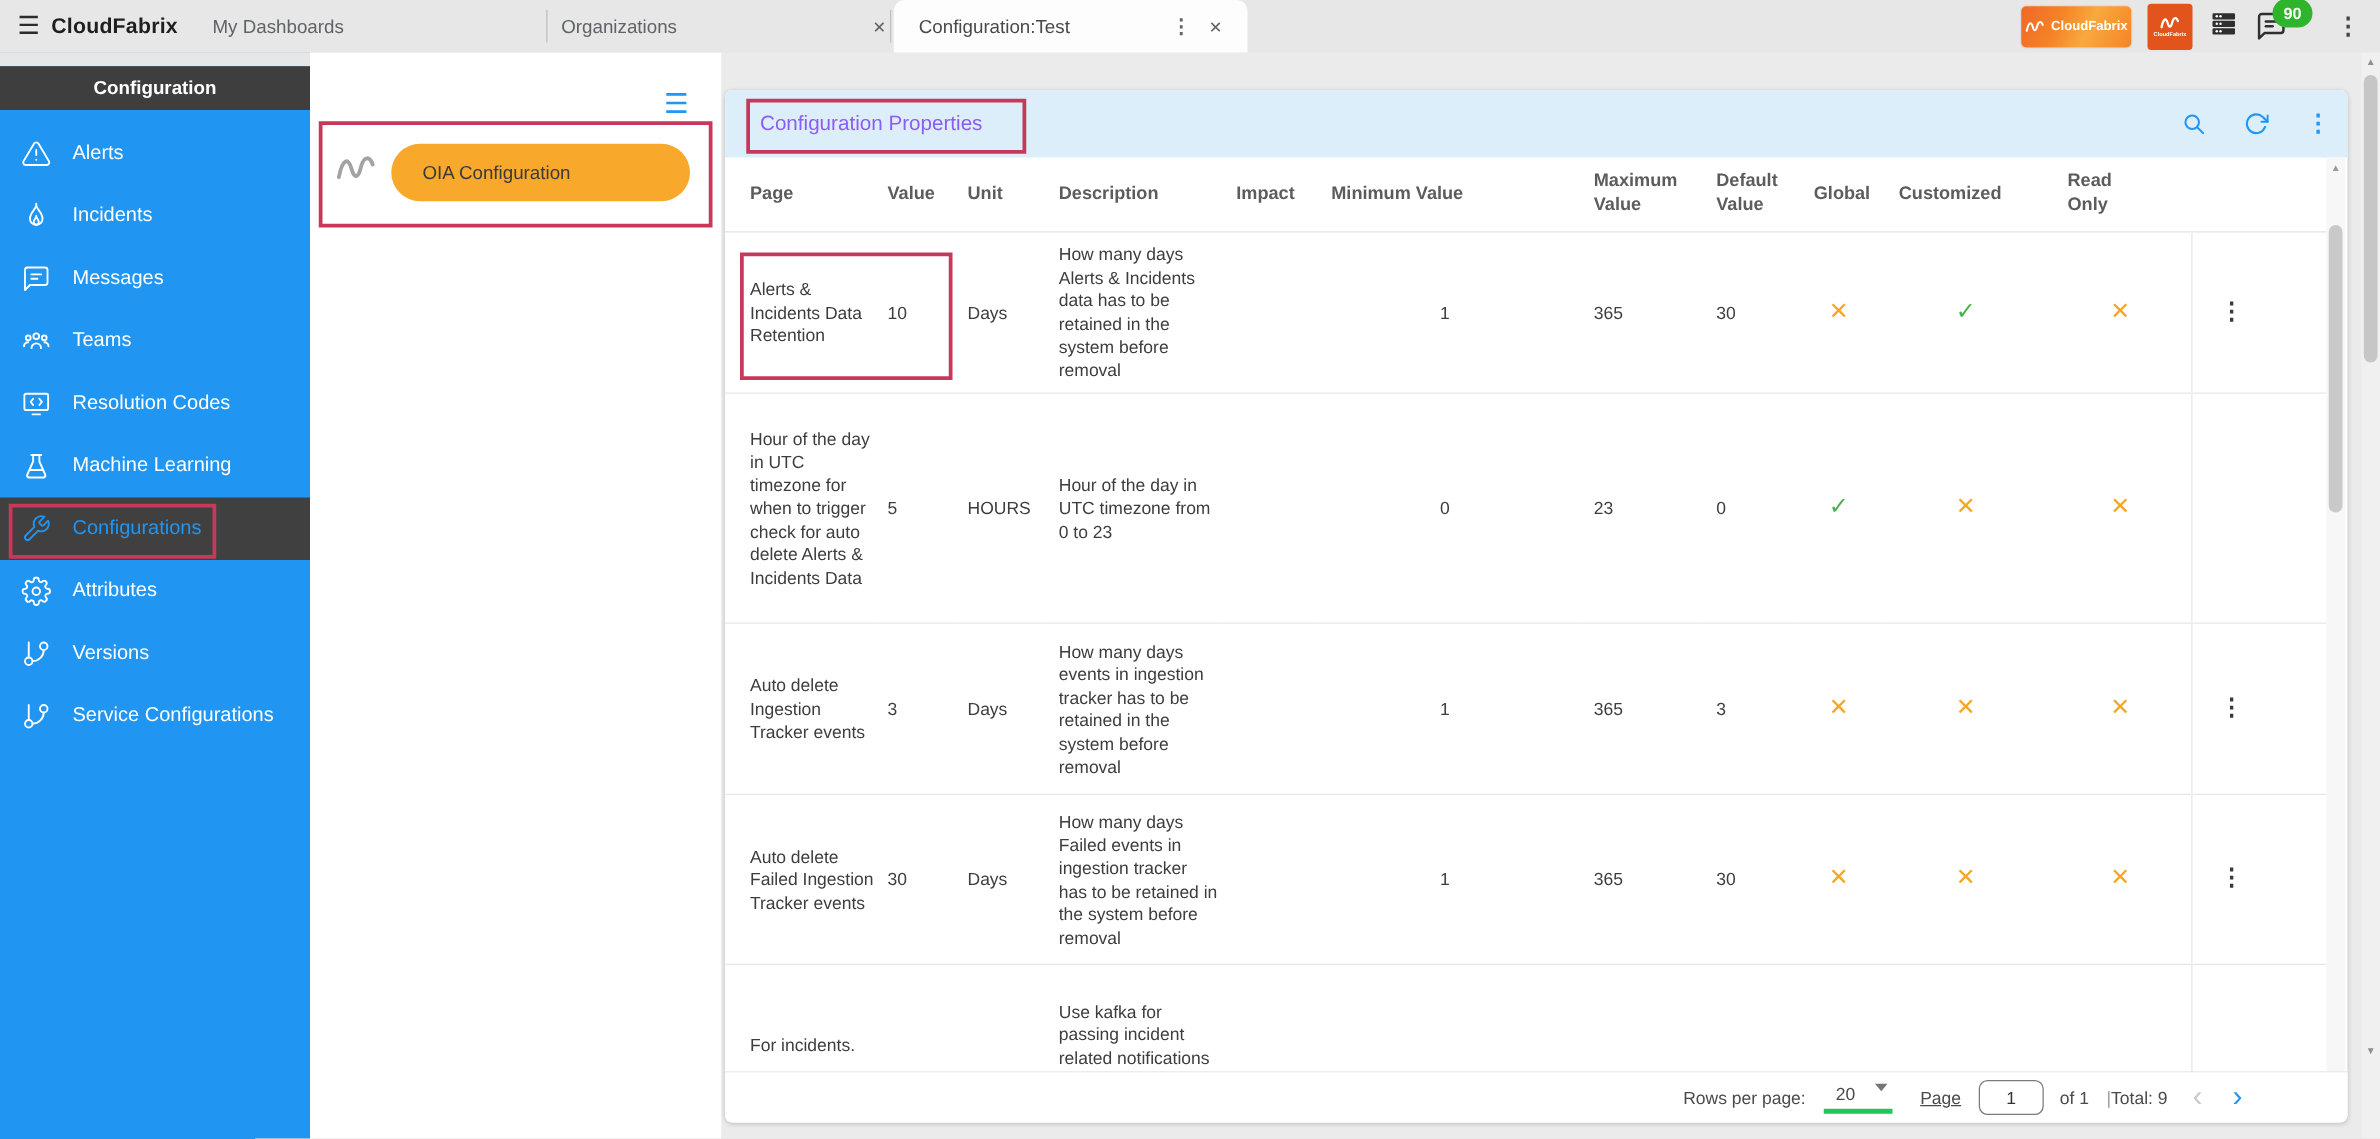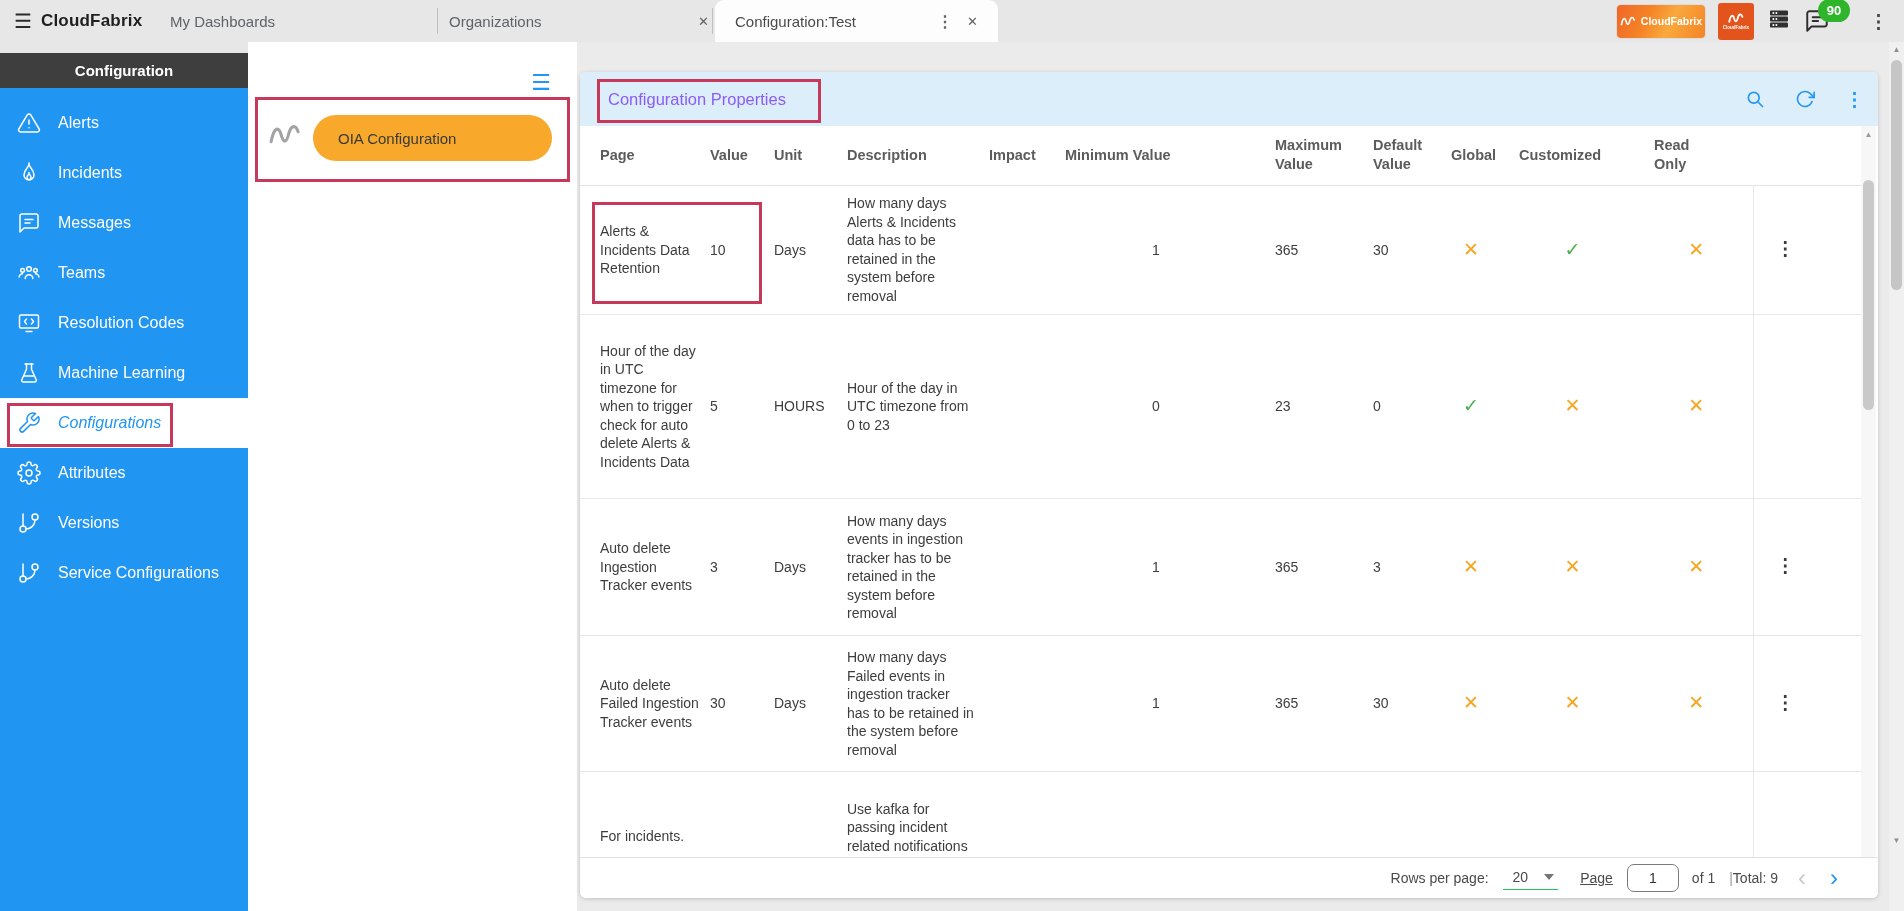--- a/index.html
+++ b/index.html
@@ -26,21 +26,21 @@
 
   
   .sidebar { position:absolute; left:0; top:42px; width:248px; height:869px; background:#2095f2; z-index:20; }
   .sidebar-gap { height:11px; background:#e7e7e7; }
   .sidebar-head { height:35px; background:#3e3e3e; color:#fff; font-size:15px; display:flex; align-items:center; justify-content:center;font-weight:bold; }
   .side-menu { padding-top:10px; }
   .side-item { height:50px; display:flex; align-items:center; color:#fff; cursor:pointer; }
   .side-item .s-icon { width:24px; height:24px; margin-left:17px; flex:0 0 24px; }
   .side-item .s-label { margin-left:17px; font-size:16px; }
   .side-item svg { width:24px; height:24px; stroke:#fff; fill:none; stroke-width:1.5; stroke-linecap:round; stroke-linejoin:round; }
-  .side-item.active { background:#ffffff; color:#2095f2;font-style:italic; }
+  .side-item.active { background:#404040; color:#2095f2; }
   .side-item.active svg { stroke:#2095f2; }
 
   
   .explorer { position:absolute; left:248px; top:42px; width:329px; height:869px; background:#ffffff; z-index:10; }
   .exp-burger { position:absolute; right:26px; top:30px; color:#2196f3; font-size:22px; line-height:1; cursor:pointer; }
   .oia-icon { position:absolute; left:20px; top:78px; width:34px; height:28px; }
   .oia-pill { position:absolute; left:65px; top:73px; width:239px; height:46px; border-radius:23px; background:#f8a82b; display:flex; align-items:center; padding-left:25px; font-size:15px; color:#3a3a3a; cursor:pointer; }
 
   
   .card { position:absolute; left:580px; top:72px; width:1298px; height:826px; background:#fff; border-radius:6px; box-shadow:0 1px 4px rgba(0,0,0,.18); z-index:10; }
@@ -66,22 +66,22 @@
   .c-actions { border-left:1px solid #e7e7e7; text-align:center; padding:0 45px 0 0 !important; }
   .row-kebab { font-size:19px; font-weight:700; color:#3a3a3a; cursor:pointer; letter-spacing:0; }
   .th-ro span { display:inline-block; max-width:48px; }
 
   
   .tbl-scroll { position:absolute; right:2px; top:54px; width:15px; height:731px; background:#f7f7f7; }
   .tbl-scroll .arr { position:absolute; left:0; width:15px; text-align:center; color:#9a9a9a; font-size:8px; }
   .tbl-thumb { position:absolute; left:2px; top:54px; width:11px; height:230px; background:#c9c9c9; border-radius:6px; }
 
   
-  .pager { position:absolute; left:0; bottom:0; width:1298px; height:41px; border-top:1px solid #e0e0e0; display:flex; align-items:center; justify-content:flex-end; padding-right:40px; font-size:14px; color:#4a4a4a; border-radius:0 0 6px 6px; background:#fff; }
-  .rpp-select { display:inline-flex; align-items:center; gap:16px; border-bottom:1px solid #22c55e; padding:2px 4px 4px 10px; margin-left:14px; cursor:pointer; }
+  .pager { position:absolute; left:0; bottom:0; width:1298px; height:41px; border-top:1px solid #e0e0e0; display:flex; align-items:center; justify-content:flex-end; padding-right:84px; font-size:14px; color:#4a4a4a; border-radius:0 0 6px 6px; background:#fff; }
+  .rpp-select { display:inline-flex; gap:16px; border-bottom:4px solid #22c55e; padding:2px 4px 4px 10px; margin-left:14px; cursor:pointer; }
   .rpp-caret { width:0; height:0; border-left:5px solid transparent; border-right:5px solid transparent; border-top:6px solid #757575; }
   .page-label { margin-left:22px;text-decoration:underline; }
   .page-input { width:52px; height:28px; border:1.5px solid #7a7a7a; border-radius:7px; text-align:center; font-size:14px; color:#333; margin-left:14px; font-family:"Liberation Sans",sans-serif; }
   .of-label { margin-left:13px; }
   .sep { margin-left:14px; color:#9a9a9a; }
   .total-label { }
   .pg-prev { margin-left:20px; font-size:24px; color:#c9c9c9; line-height:1; cursor:default; }
   .pg-next { margin-left:24px; font-size:24px; color:#2196f3; line-height:1; cursor:pointer; }
 
   

